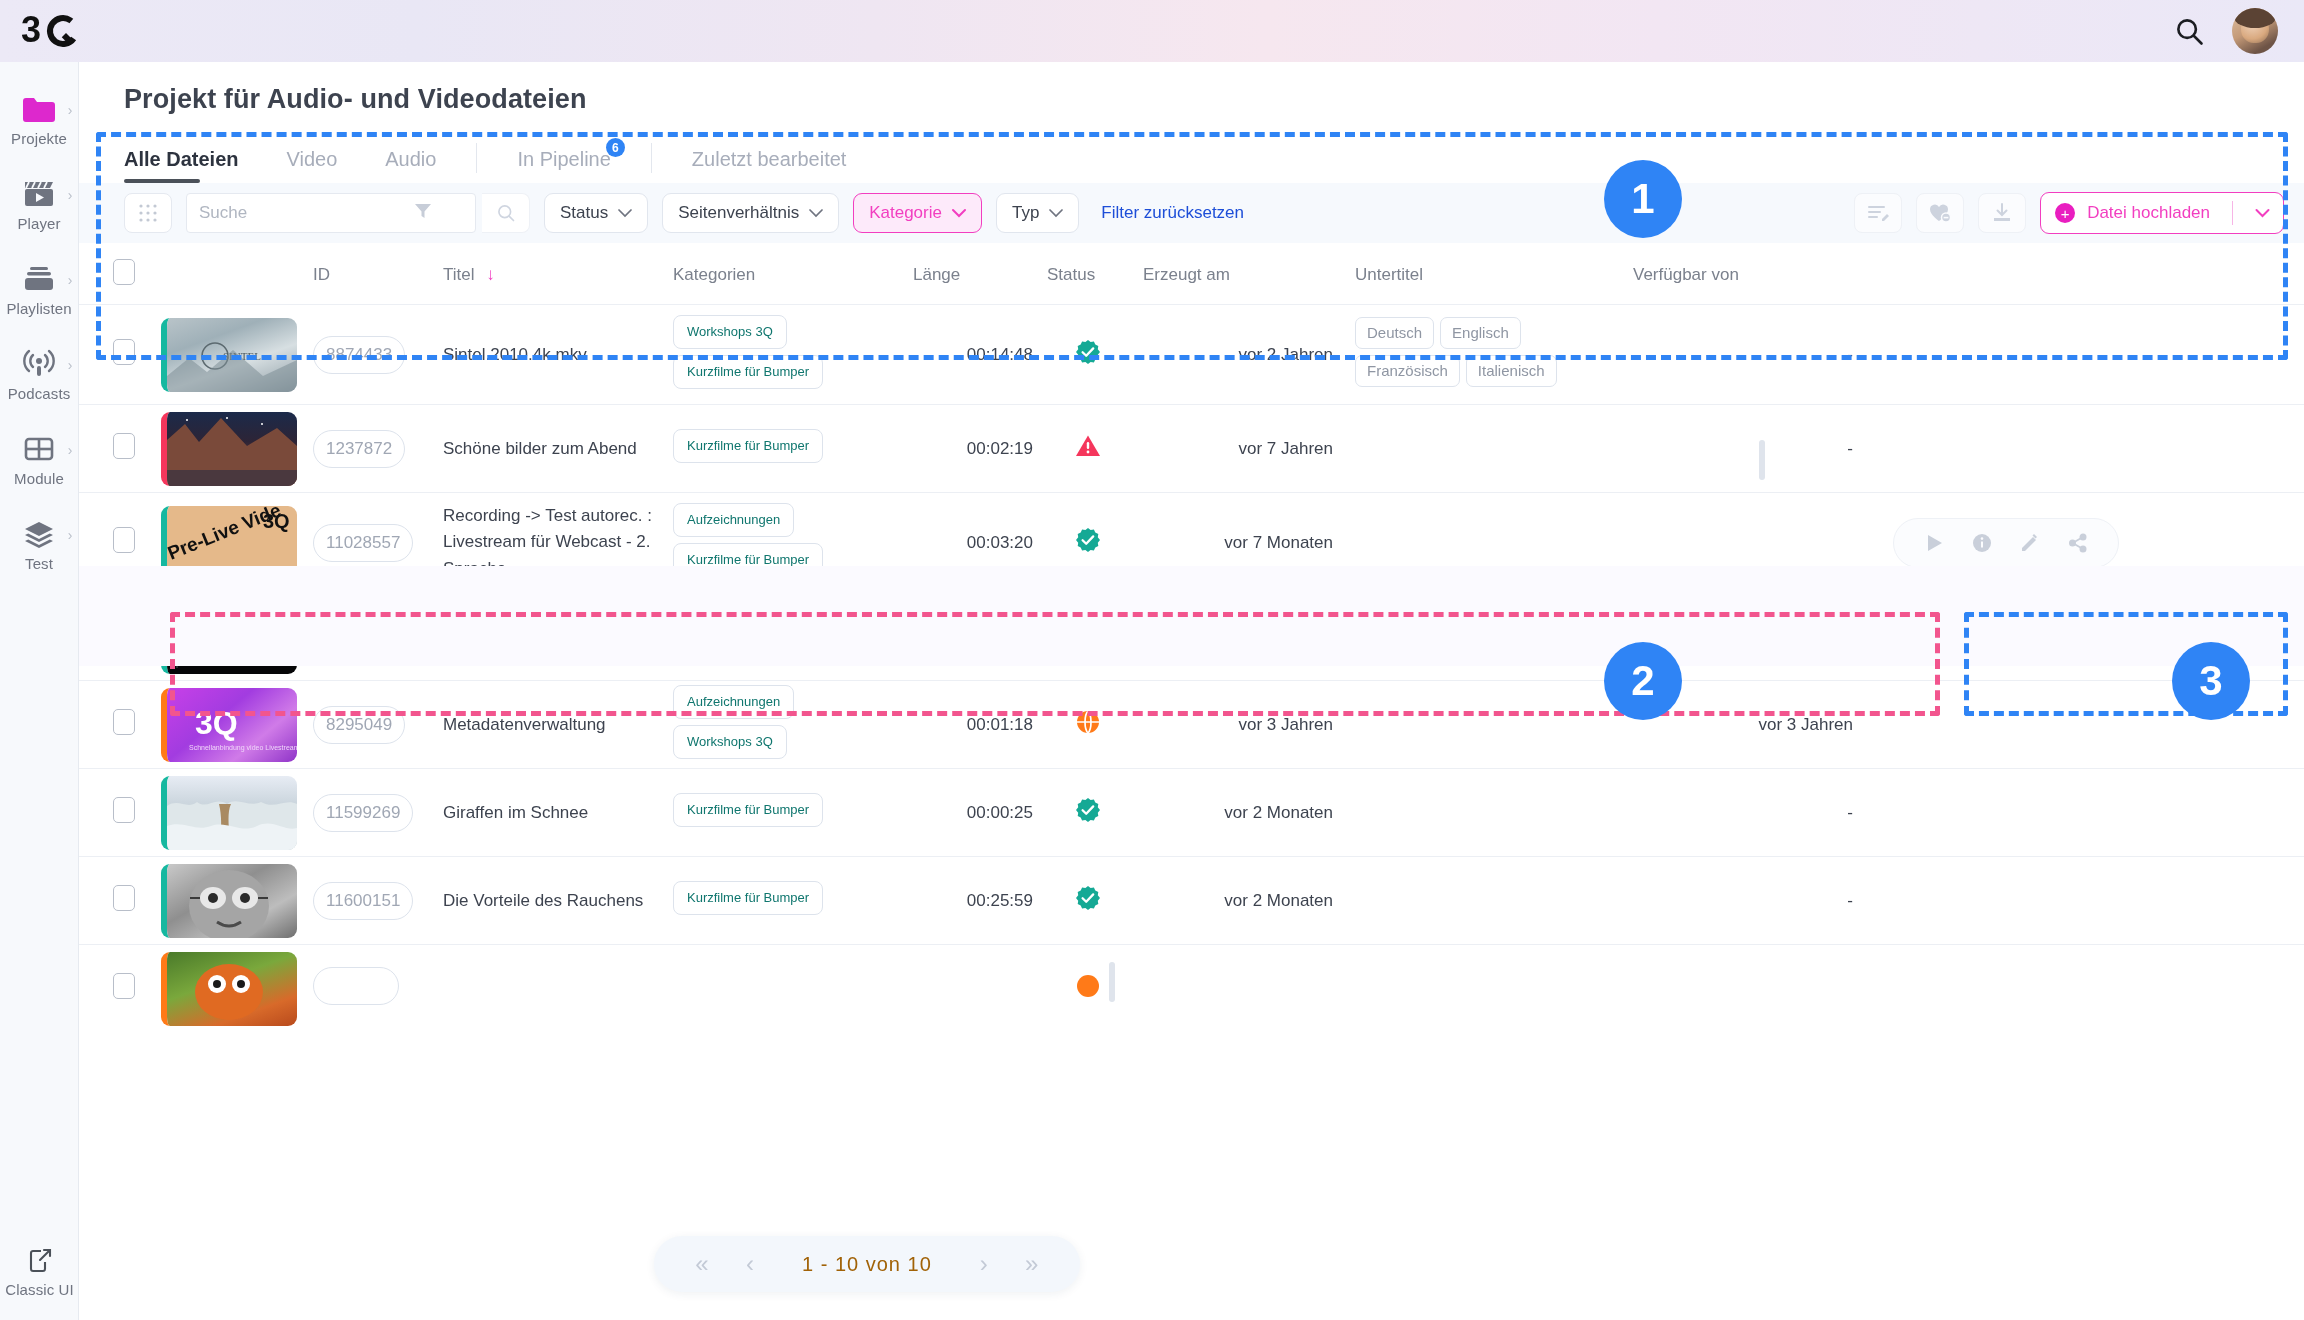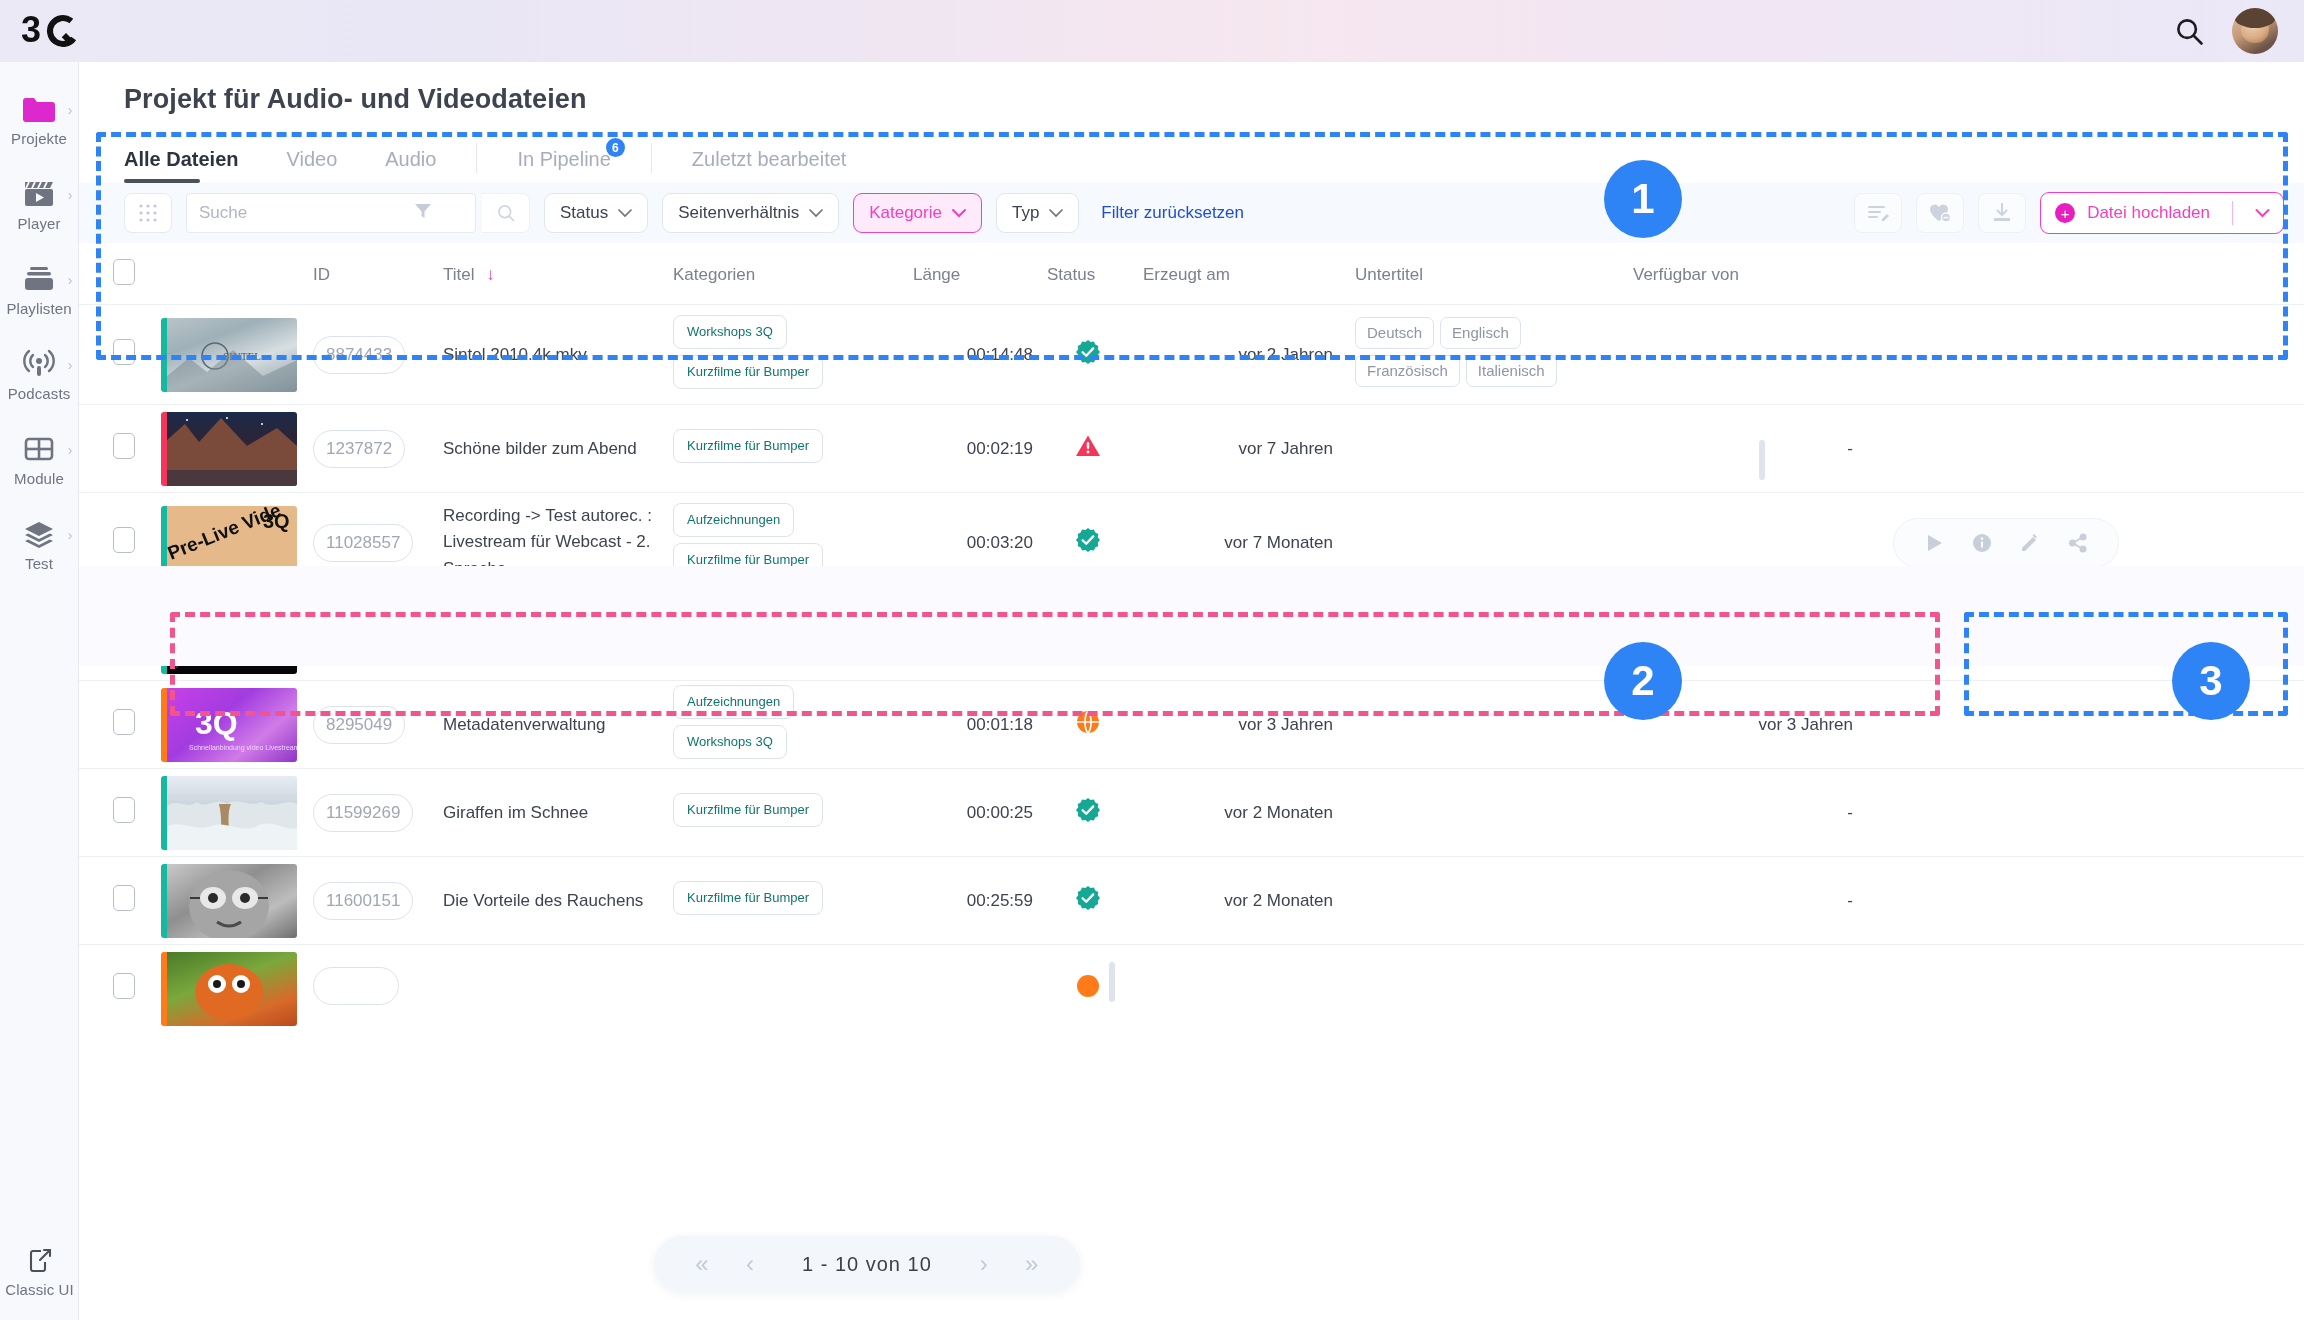--- a/index.html
+++ b/index.html
@@ -117,21 +117,21 @@
   .c-title { width: 230px; }
   .c-cat   { width: 240px; }
   .c-len   { width: 120px; text-align: right; }
   .c-stat  { width: 110px; text-align: center;}
   .c-cre   { width: 190px; text-align: right;}
   .c-sub   { width: 300px; }
   .c-avail { width: 250px; text-align: right; padding-right: 30px !important;}
   .c-act   { width: auto; }
 
   .cbox { width:22px;height:26px;border:1.5px solid #b8bec9;border-radius:5px;background:#fff;display:inline-block;cursor:pointer;}
-  .thumb { width:136px;height:74px;border-radius:3px;overflow:hidden;position:relative;border-left:6px solid #16b8a0;}
+  .thumb { width:136px;height:74px;border-radius:9px;overflow:hidden;position:relative;border-left:6px solid #16b8a0;}
   .thumb .inner{position:absolute;inset:0;}
   .idpill {
     display:inline-flex;align-items:center;justify-content:center;
     min-width:86px;height:38px;padding:0 12px;border:1px solid #dde3ec;border-radius:19px;
     font-size:17px;color:#a0a7b4;
   }
   .catpill {
     display:inline-flex;align-items:center;justify-content:center;
     height:34px;padding:0 13px;border:1px solid #dde3ec;border-radius:8px;
     font-size:13px;color:#0f766e; margin-bottom:6px;
@@ -153,21 +153,21 @@
   .act-ic { color:#c9cfda; display:flex; align-items:center; cursor:pointer;}
 
   
   .pager {
     position:absolute; left: 575px; bottom: 28px;
     display:flex; align-items:center; gap:0; height:56px; padding: 0 24px;
     background:#f3f7fc; border-radius:28px; box-shadow:0 2px 10px rgba(30,50,90,.07);
     z-index: 20;
   }
   .pg-ic { width:48px;height:48px;display:flex;align-items:center;justify-content:center;color:#c3cad6;font-size:24px;cursor:pointer;}
-  .pg-txt{ font-size:20px;color:#404040; padding: 0 28px; letter-spacing:1px;}
+  .pg-txt{ font-size:20px;color:#a16207; padding: 0 28px; letter-spacing:1px;}
 
   
   .ann { position:absolute; pointer-events:none; z-index: 35; }
   .dash-blue { border: 5px dashed #2f84f5; border-radius:3px; }
   .dash-pink { border: 5px dashed #f2558e; border-radius:3px; }
   .bubble {
     position:absolute; border-radius:50%; background:#2f84f5; color:#fff;
     display:flex;align-items:center;justify-content:center;
     font-size:42px; font-weight:700; z-index:36;
   }

